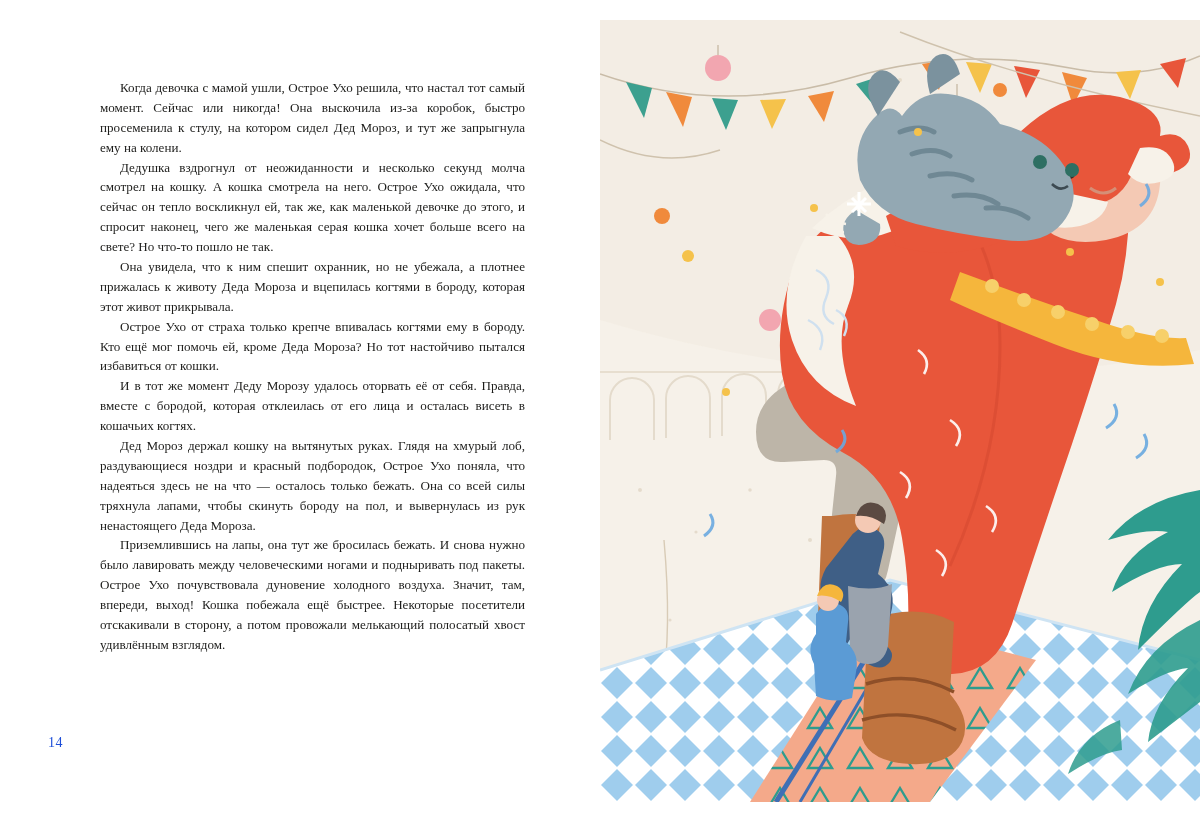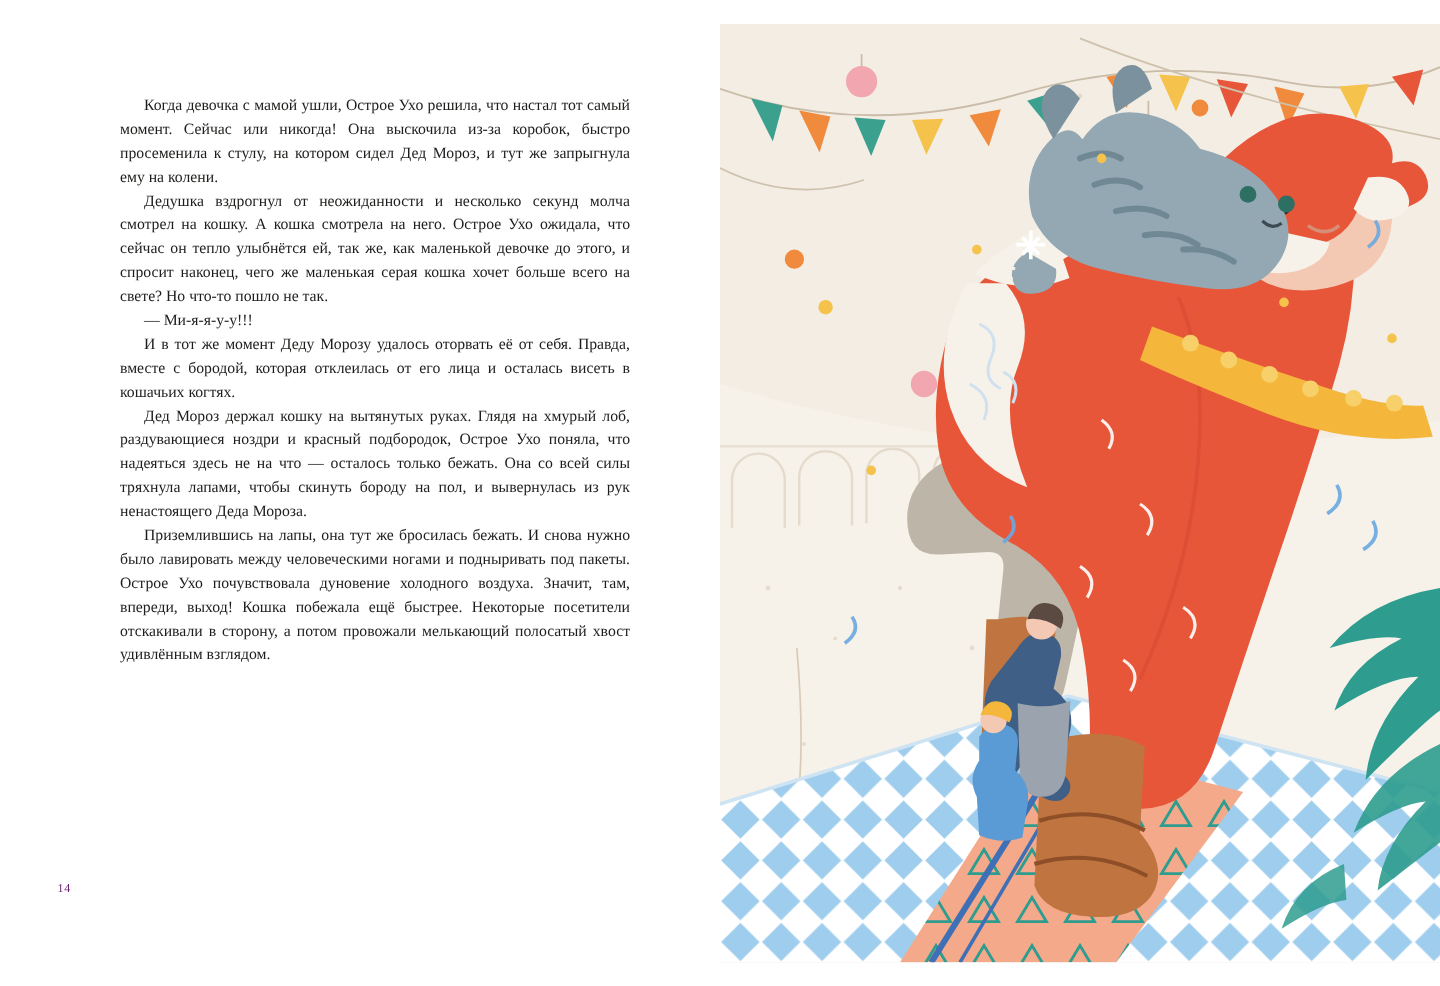--- a/index.html
+++ b/index.html
@@ -40,22 +40,22 @@
     text-indent: 20px;
     hyphens: manual;
   }
   .para.dialog {
     text-indent: 20px;
   }
   .folio {
     position: absolute;
     left: 48px;
     top: 735px;
-    font-size: 10px;
-    color: #701a75;
+    font-size: 14px;
+    color: #1d4ed8;
     letter-spacing: 0.5px;
     font-family: "Liberation Serif", serif;
   }
 
   
   .art-page {
     position: absolute;
     left: 600px;
     top: 0;
     width: 600px;
@@ -75,22 +75,23 @@
   .art-svg { display:block; }
 </style>
 </head>
 <body>
 
 <div class="page">
 
   <div class="text-page">
     <div class="text-column">
       <p class="para">Когда девочка с мамой ушли, Острое Ухо решила, что настал тот самый момент. Сейчас или никогда! Она выскочила из-за коробок, быстро просеменила к стулу, на котором сидел Дед Мороз, и тут же запрыгнула ему на колени.</p>
-      <p class="para">Дедушка вздрогнул от неожиданности и несколько секунд молча смотрел на кошку. А кошка смотрела на него. Острое Ухо ожидала, что сейчас он тепло улыбнётся ей, так же, как маленькой девочке до этого, и спросит наконец, чего же маленькая серая кошка хочет больше всего на свете? Но что-то пошло не так.</p>
-      <p class="para dialog">— Ми-я-я-у-у!!!</p>
+      <p class="para">Дедушка вздрогнул от неожиданности и несколько секунд молча смотрел на кошку. А кошка смотрела на него. Острое Ухо ожидала, что сейчас он тепло воскликнул ей, так же, как маленькой девочке до этого, и спросит наконец, чего же маленькая серая кошка хочет больше всего на свете? Но что-то пошло не так.</p>
+      <p class="para">Она увидела, что к ним спешит охранник, но не убежала, а плотнее прижалась к животу Деда Мороза и вцепилась когтями в бороду, которая этот живот прикрывала.</p>
+      <p class="para">Острое Ухо от страха только крепче впивалась когтями ему в бороду. Кто ещё мог помочь ей, кроме Деда Мороза? Но тот настойчиво пытался избавиться от кошки.</p>
       <p class="para">И в тот же момент Деду Морозу удалось оторвать её от себя. Правда, вместе с бородой, которая отклеилась от его лица и осталась висеть в кошачьих когтях.</p>
       <p class="para">Дед Мороз держал кошку на вытянутых руках. Глядя на хмурый лоб, раздувающиеся ноздри и красный подбородок, Острое Ухо поняла, что надеяться здесь не на что — осталось только бежать. Она со всей силы тряхнула лапами, чтобы скинуть бороду на пол, и вывернулась из рук ненастоящего Деда Мороза.</p>
       <p class="para">Приземлившись на лапы, она тут же бросилась бежать. И снова нужно было лавировать между человеческими ногами и подныривать под пакеты. Острое Ухо почувствовала дуновение холодного воздуха. Значит, там, впереди, выход! Кошка побежала ещё быстрее. Некоторые посетители отскакивали в сторону, а потом провожали мелькающий полосатый хвост удивлённым взглядом.</p>
     </div>
     <div class="folio">14</div>
   </div>
 
   <div class="art-page">
     <div class="art-inner">
       <svg class="art-svg" width="600" height="782" viewBox="0 0 600 782" xmlns="http://www.w3.org/2000/svg">

